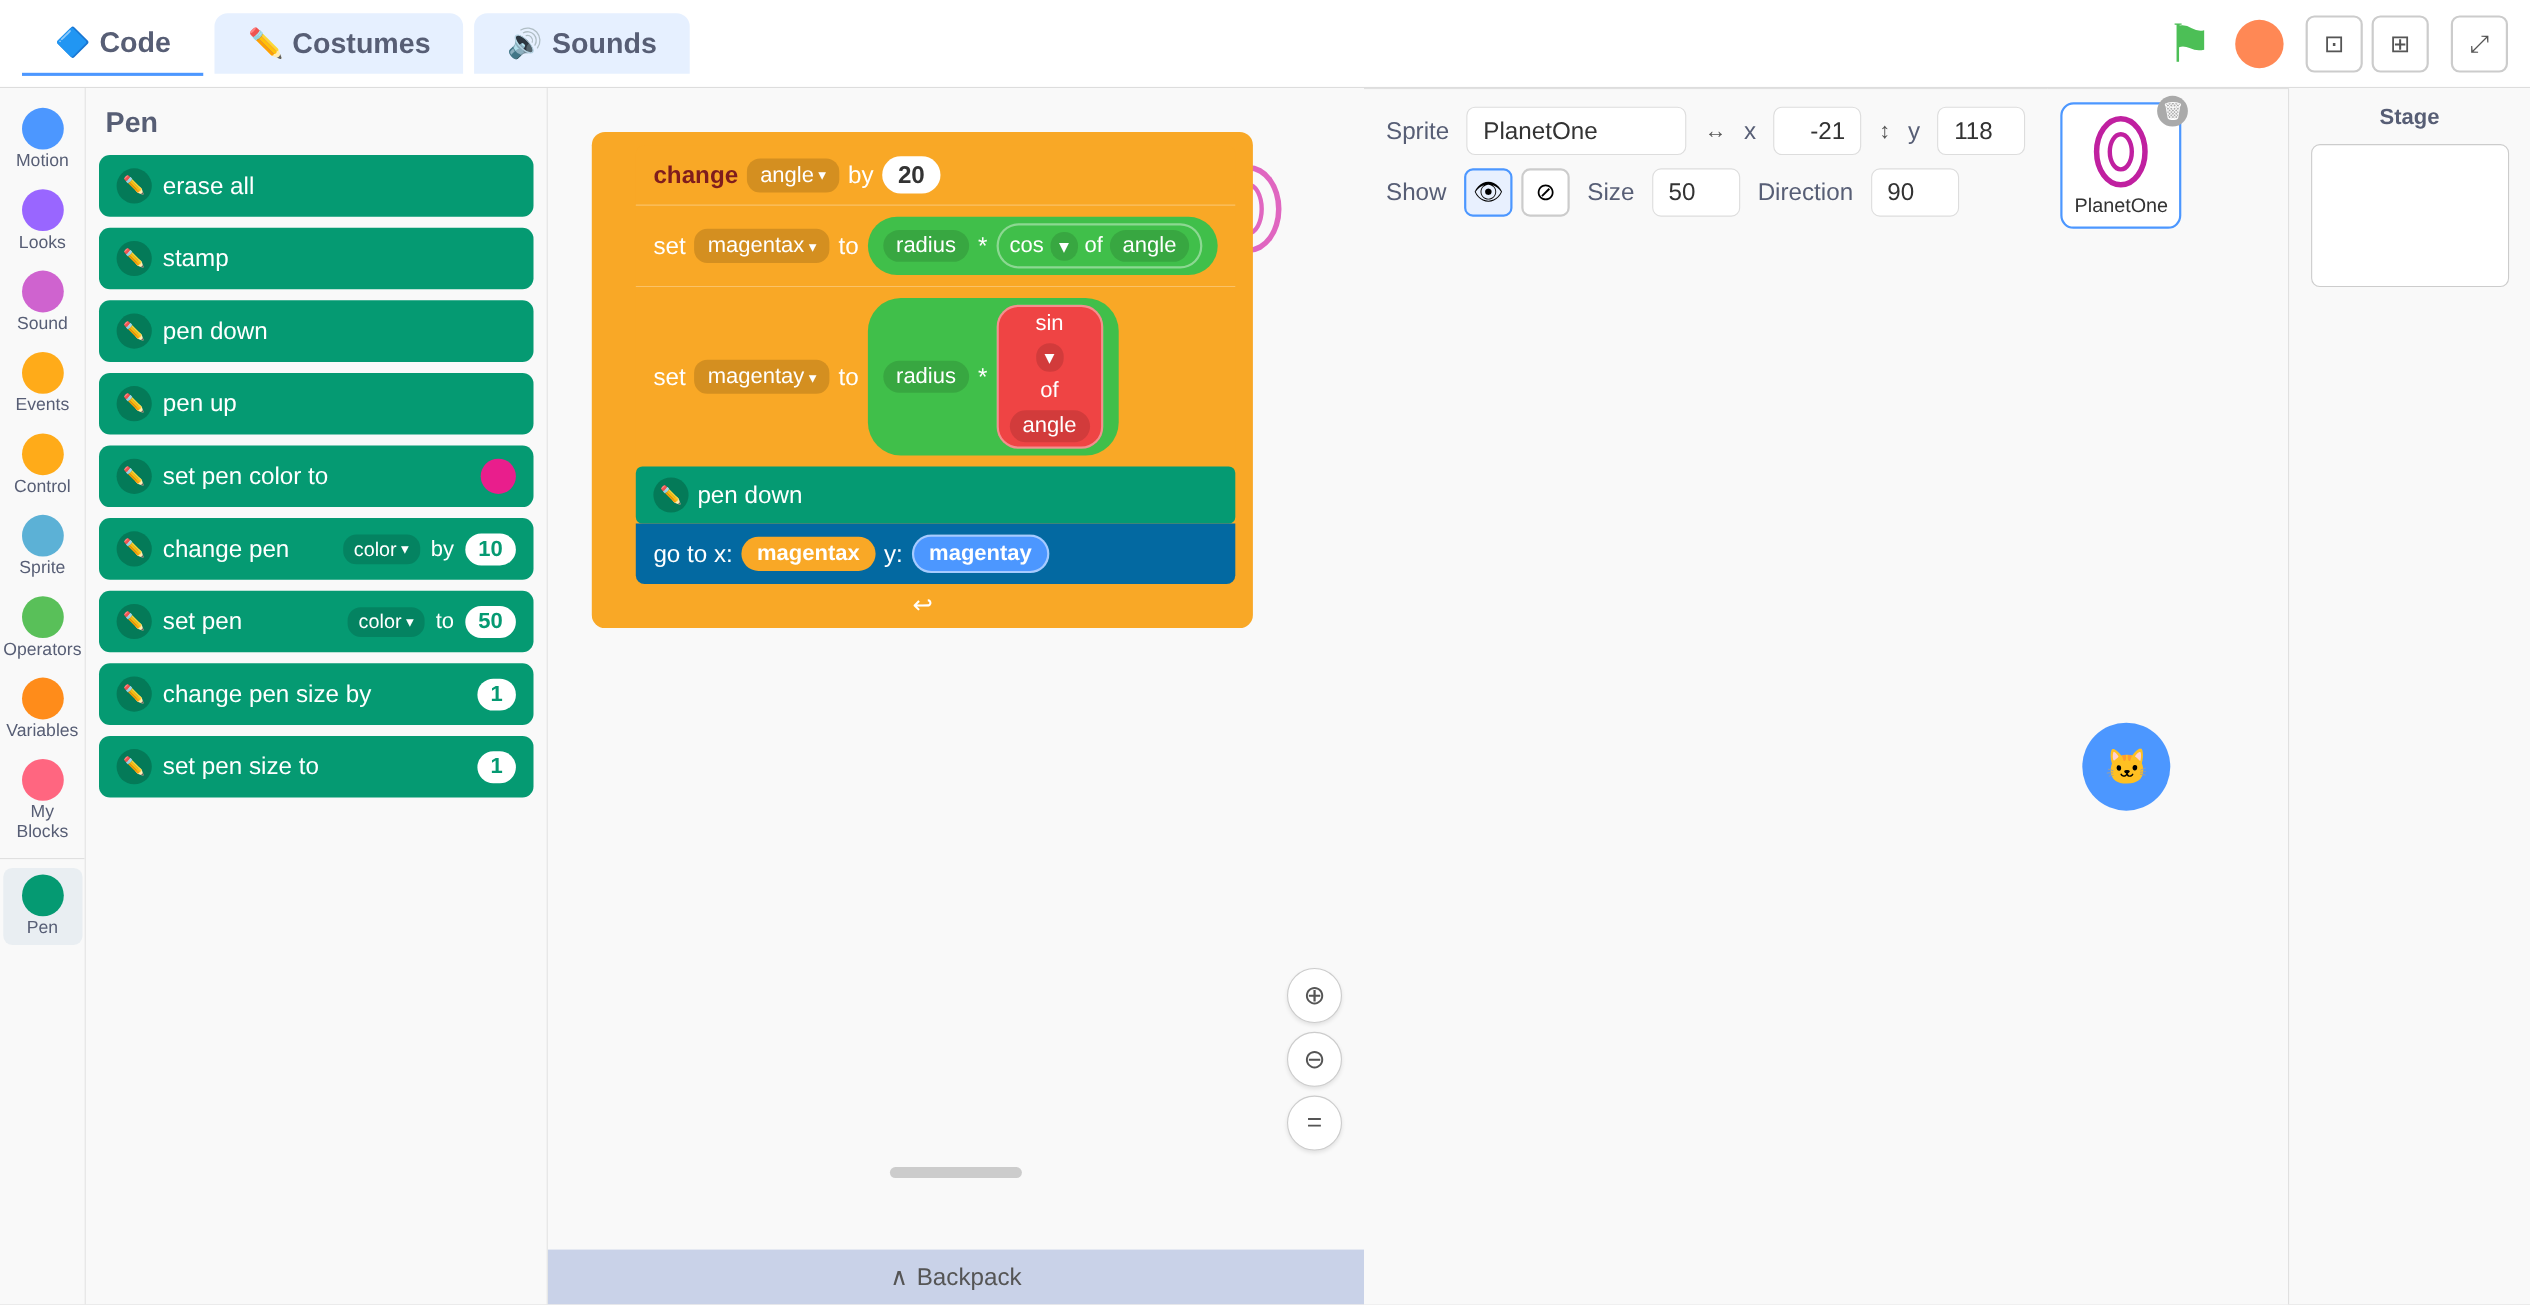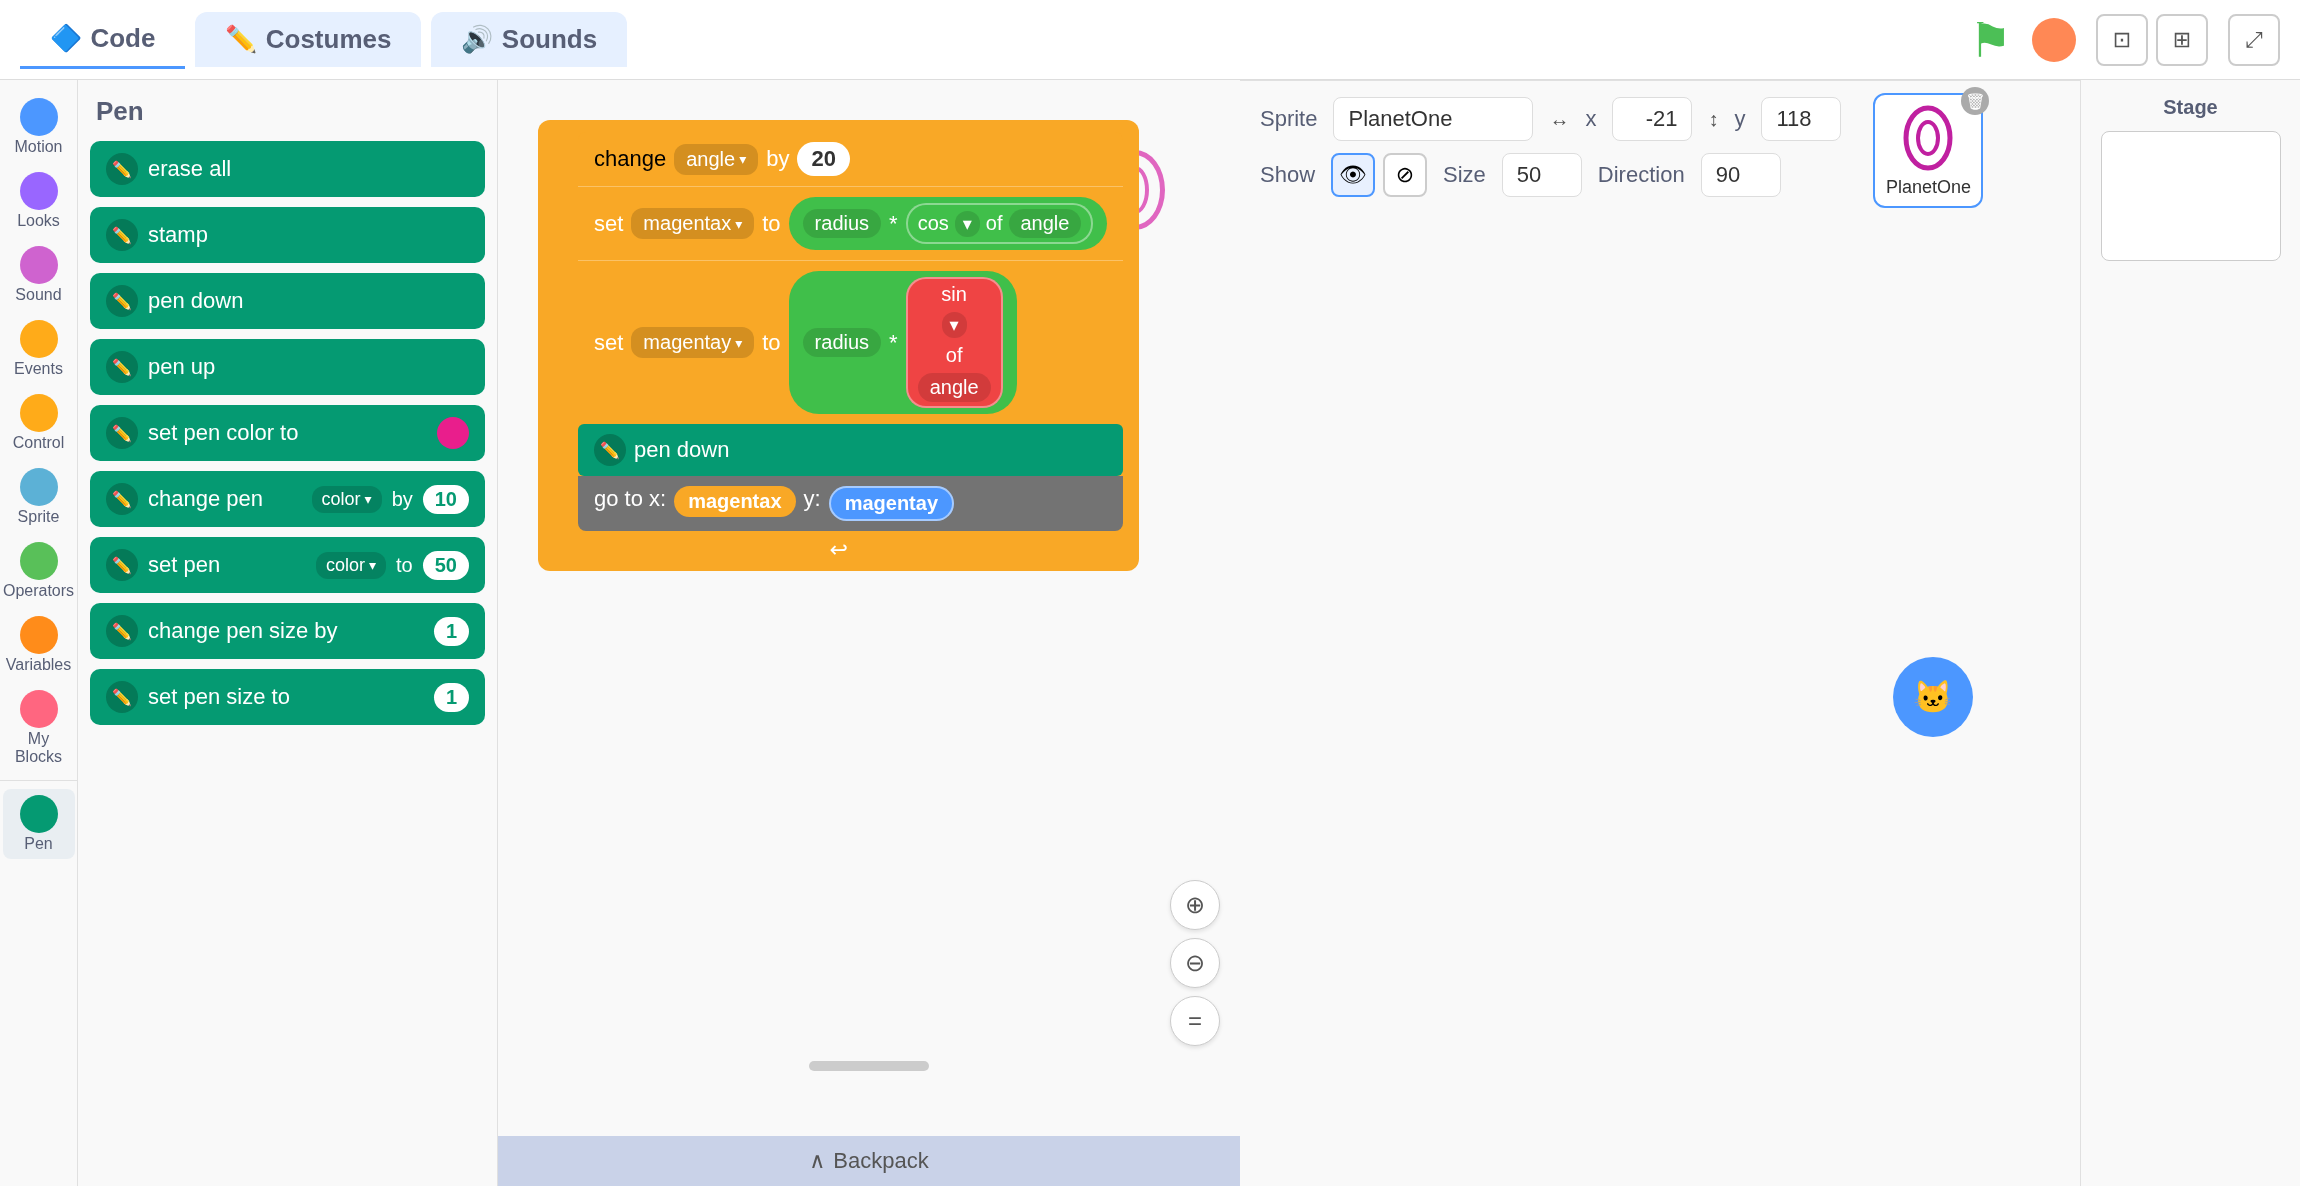--- a/index.html
+++ b/index.html
@@ -535,21 +535,21 @@
 
       <div class="script-blocks">
         
         <div style="background:#f9a826; border-radius:12px; padding:12px 16px 4px 16px; display:inline-block; position:relative; top:0;">
           
 
           
           <div style="margin-left:24px; display:flex; flex-direction:column; gap:0;">
 
             <div style="background:#f9a826;border-radius:8px 8px 0 0;padding:10px 16px;display:flex;align-items:center;gap:8px;">
-              <span style="color:#000000;font-size:22px;font-weight:400;">change</span>
+              <span style="color:#7f1d1d;font-size:22px;font-weight:700;">change</span>
               <span style="background:rgba(0,0,0,0.15);border-radius:12px;padding:4px 12px;color:white;font-size:20px;display:flex;align-items:center;gap:4px;">angle <span style="font-size:14px;">▾</span></span>
               <span style="color:white;font-size:22px;">by</span>
               <span style="background:white;border-radius:20px;padding:4px 14px;font-size:22px;font-weight:700;color:#333;">20</span>
             </div>
 
             <div style="background:#f9a826;padding:10px 16px;display:flex;align-items:center;gap:8px;border-top:1px solid rgba(255,255,255,0.3);">
               <span style="color:white;font-size:22px;">set</span>
               <span style="background:rgba(0,0,0,0.15);border-radius:12px;padding:4px 12px;color:white;font-size:20px;display:flex;align-items:center;gap:4px;">magentax <span style="font-size:14px;">▾</span></span>
               <span style="color:white;font-size:22px;">to</span>
 
@@ -580,21 +580,21 @@
                   <span style="background:rgba(0,0,0,0.12);border-radius:20px;padding:3px 12px;color:white;font-size:20px;">angle</span>
                 </div>
               </div>
             </div>
 
             <div style="background:#059a72;padding:10px 16px;display:flex;align-items:center;gap:8px;border-radius:6px;">
               <span style="background:#047a58;border-radius:50%;width:32px;height:32px;display:flex;align-items:center;justify-content:center;font-size:16px;">✏️</span>
               <span style="color:white;font-size:22px;font-weight:500;">pen down</span>
             </div>
 
-            <div style="background:#737373;border-radius:0 0 8px 8px;padding:10px 16px;display:flex;align-items:flex-start;gap:8px;">
+            <div style="background:#0369a1;border-radius:0 0 8px 8px;padding:10px 16px;display:flex;align-items:center;gap:8px;">
               <span style="color:white;font-size:22px;font-weight:500;">go to x:</span>
               <span style="background:#f9a826;border-radius:20px;padding:4px 14px;font-size:20px;font-weight:700;color:white;">magentax</span>
               <span style="color:white;font-size:22px;">y:</span>
               <span style="background:#4c97ff;border-radius:20px;padding:4px 14px;font-size:20px;font-weight:700;color:white;border:2px solid rgba(255,255,255,0.5);">magentay</span>
             </div>
 
           </div>
           
           <div style="display:flex;justify-content:center;padding:6px 0 4px 0;">
             <span style="color:white;font-size:22px;">↩</span>

